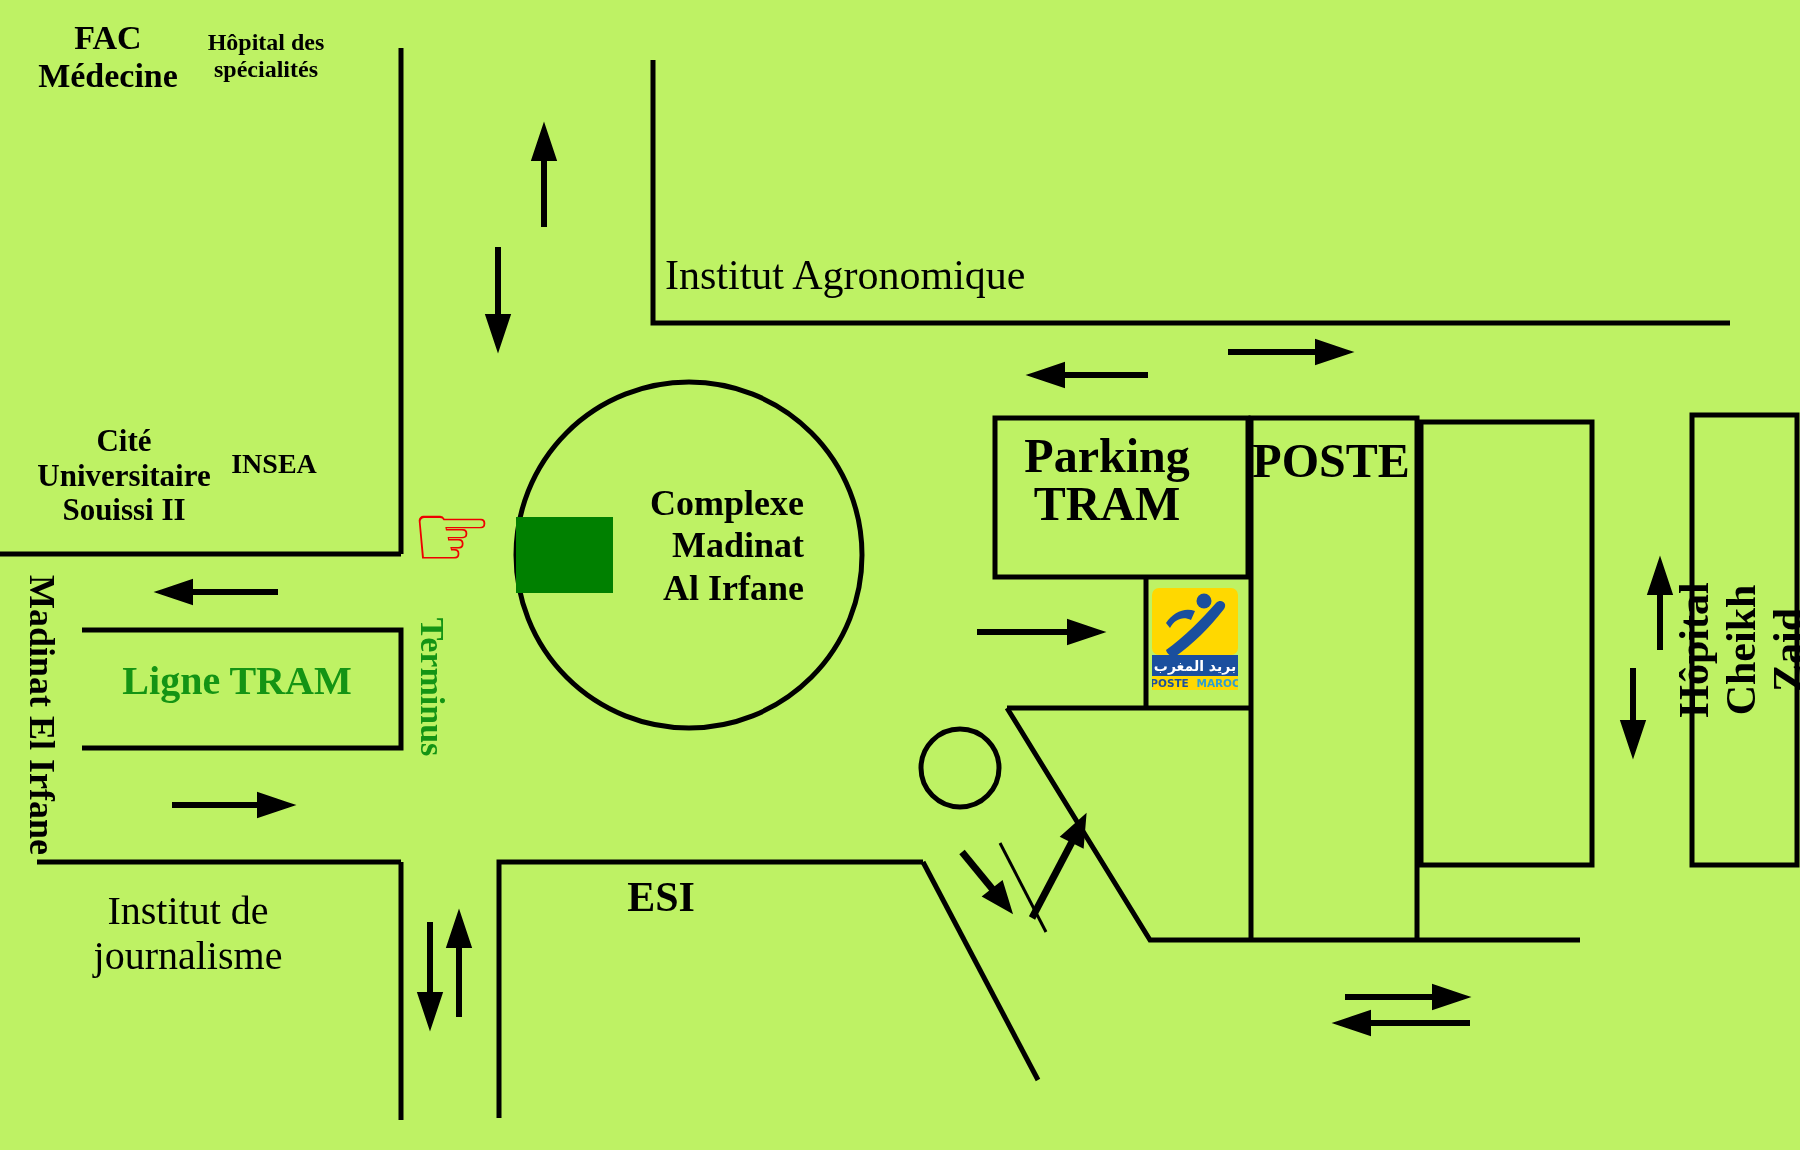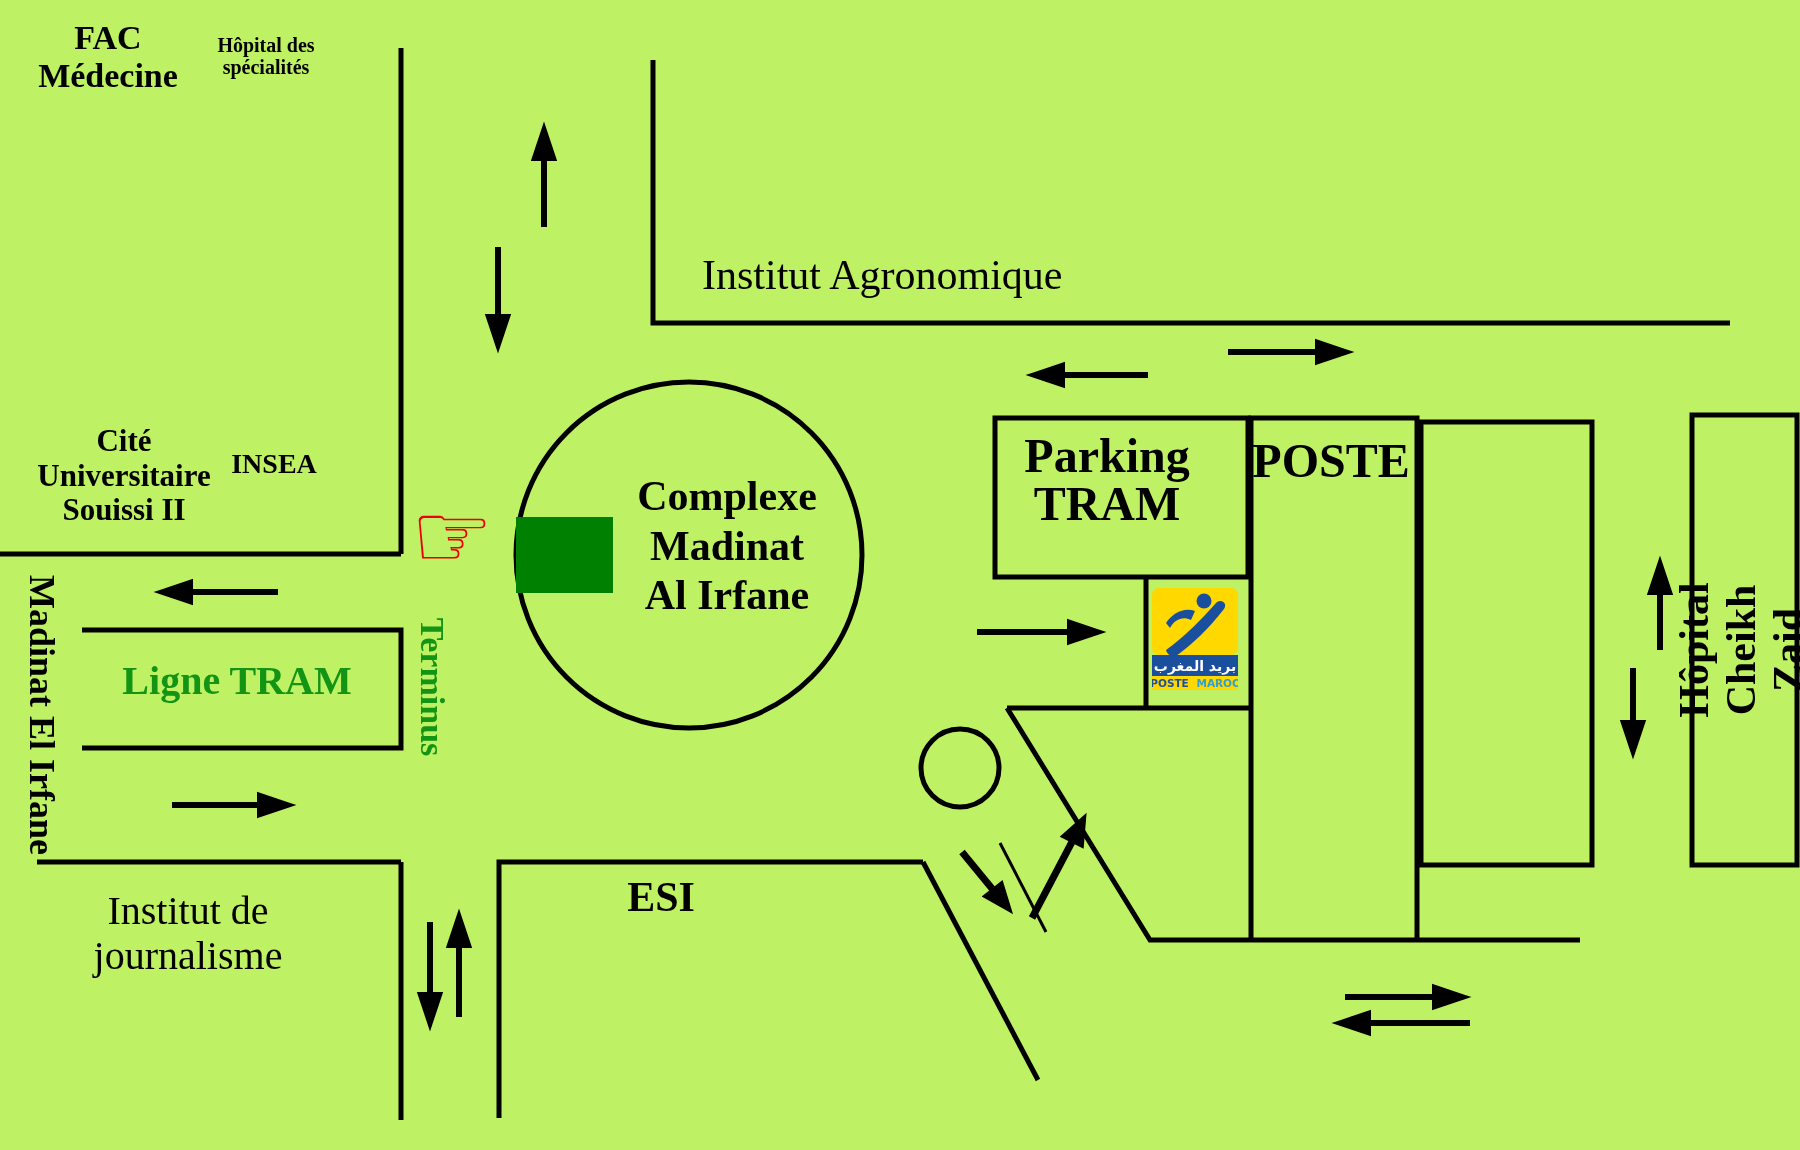--- a/index.html
+++ b/index.html
@@ -114,32 +114,32 @@
       <g>
         <line x1="1470" y1="1023" x2="1365" y2="1023"></line>
           <polygon points="1341,1023 1368,1014 1368,1032"></polygon>
       </g>
     </g>
   </svg>
 
   <div class="lbl bold" style="left:108px;top:57px;font-size:34px;">FAC
 Médecine</div>
 
-  <div class="lbl bold" style="left:266px;top:56px;font-size:20px;">Hôpital des
+  <div class="lbl bold" style="left:266px;top:56px;font-size:24px;">Hôpital des
 spécialités</div>
 
   <div class="lbl bold" style="left:108px;top:476px;font-size:31px;margin-left:16px;">Cité
 Universitaire
 Souissi II</div>
 
   <div class="lbl bold" style="left:274px;top:464px;font-size:28px;">INSEA</div>
 
-  <div class="lbl leftalign" style="left:665px;top:252px;font-size:42px;margin-left:37px;">Institut Agronomique</div>
+  <div class="lbl leftalign" style="left:665px;top:252px;font-size:42px;">Institut Agronomique</div>
 
-  <div class="lbl bold" style="left:727px;top:546px;font-size:42px;line-height:1.18;">Complexe
+  <div class="lbl bold" style="left:727px;top:546px;font-size:36px;line-height:1.18;text-align:right;">Complexe
 Madinat
 Al Irfane</div>
 
   <div class="lbl bold" style="left:1107px;top:480px;font-size:48px;line-height:1.0;">Parking
 TRAM</div>
 
   <div class="lbl bold" style="left:1331px;top:461px;font-size:48px;">POSTE</div>
 
 
   <div class="lbl bold rotm90" style="left:1742px;top:650px;font-size:42px;">Hôpital Cheikh Zaid</div>

